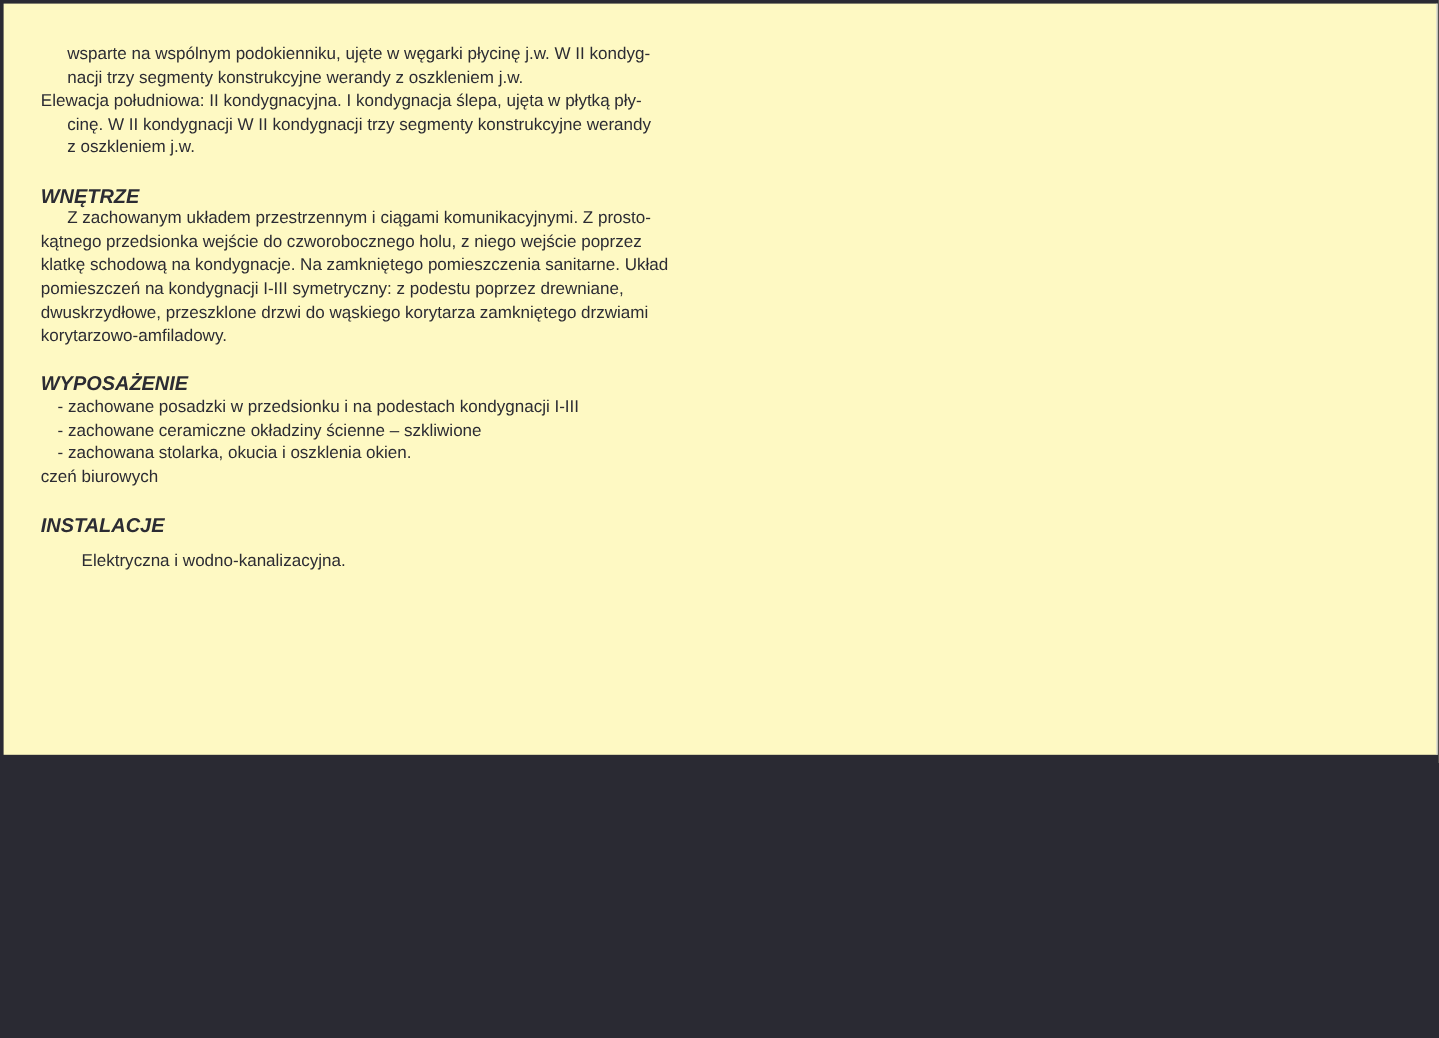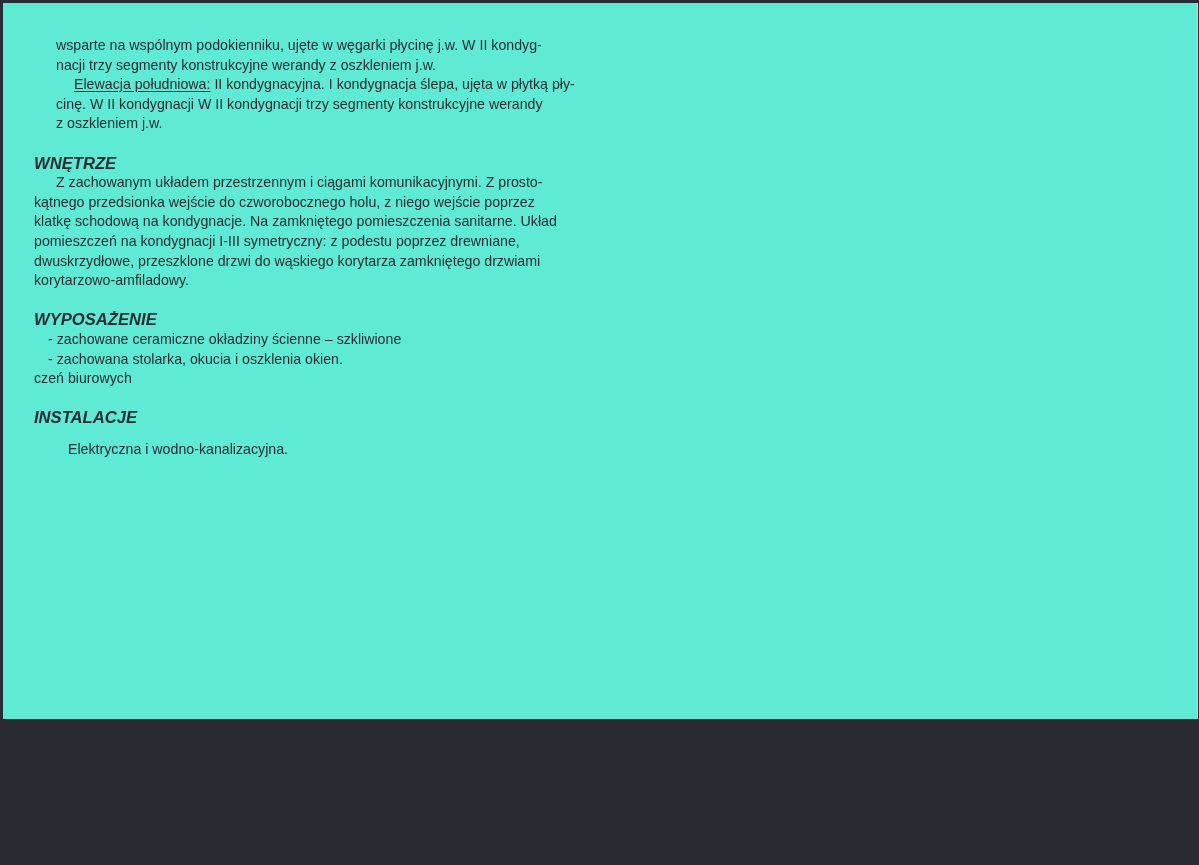--- a/index.html
+++ b/index.html
@@ -2,32 +2,32 @@
 <html><head>
 <meta charset="utf-8">
 <style>
   html, body { margin: 0; padding: 0; }
   body {
     width: 1199px; height: 865px; overflow: hidden;
     background: #2a2a33;
     font-family: "Liberation Sans", sans-serif;
   }
   .page {
-    position: absolute; left: 3px; top: 3px; width: 1194px; height: 716px;
-    background: #5eead4;
+    position: absolute; left: 3px; top: 3px; width: 1194px; height: 626px;
+    background: #fef9c3;
     border-right: 1px solid #cfd3d6;
   }
   .content {
     position: absolute; left: 31px; top: 33px; width: 562px;
     font-size: 14.2px; line-height: 19.6px; color: #2c2c33;
   }
   .para { margin: 0; text-align: justify; }
   .indent-hang { padding-left: 22px; }
   .indent-first { text-indent: 22px; }
-  .label-u { text-decoration: underline; text-underline-offset: 2px; margin-left: 40px; }
+  .label-u { text-underline-offset: 2px; }
   .heading { font-weight: bold; margin: 0; font-style: italic; }
   .gap { height: 19.6px; }
   .item { margin: 0; text-indent: 14px; }
   .plain { margin: 12px; padding-left: 22px; }
   .line { display: block; }
 </style>
 </head>
 <body>
 
 <div class="page">
@@ -53,20 +53,21 @@
       <span class="line">klatkę  schodową na kondygnacje. Na zamkniętego pomieszczenia sanitarne. Układ</span>
       <span class="line">pomieszczeń na kondygnacji I-III symetryczny: z podestu poprzez drewniane,</span>
       <span class="line">dwuskrzydłowe, przeszklone drzwi do wąskiego korytarza zamkniętego drzwiami</span>
       <span class="line">korytarzowo-amfiladowy.</span>
     </div>
 
     <div class="gap"></div>
 
     <h3 class="heading">WYPOSAŻENIE</h3>
     <div>
+      <p class="item">- zachowane posadzki w przedsionku i na podestach kondygnacji I-III</p>
       <p class="item">- zachowane ceramiczne okładziny ścienne – szkliwione</p>
       <p class="item">- zachowana stolarka, okucia  i oszklenia okien.</p>
       <p class="para" style="margin:0">czeń biurowych</p>
     </div>
 
     <div class="gap"></div>
 
     <h3 class="heading">INSTALACJE</h3>
     <p class="plain">Elektryczna i wodno-kanalizacyjna.</p>
 

